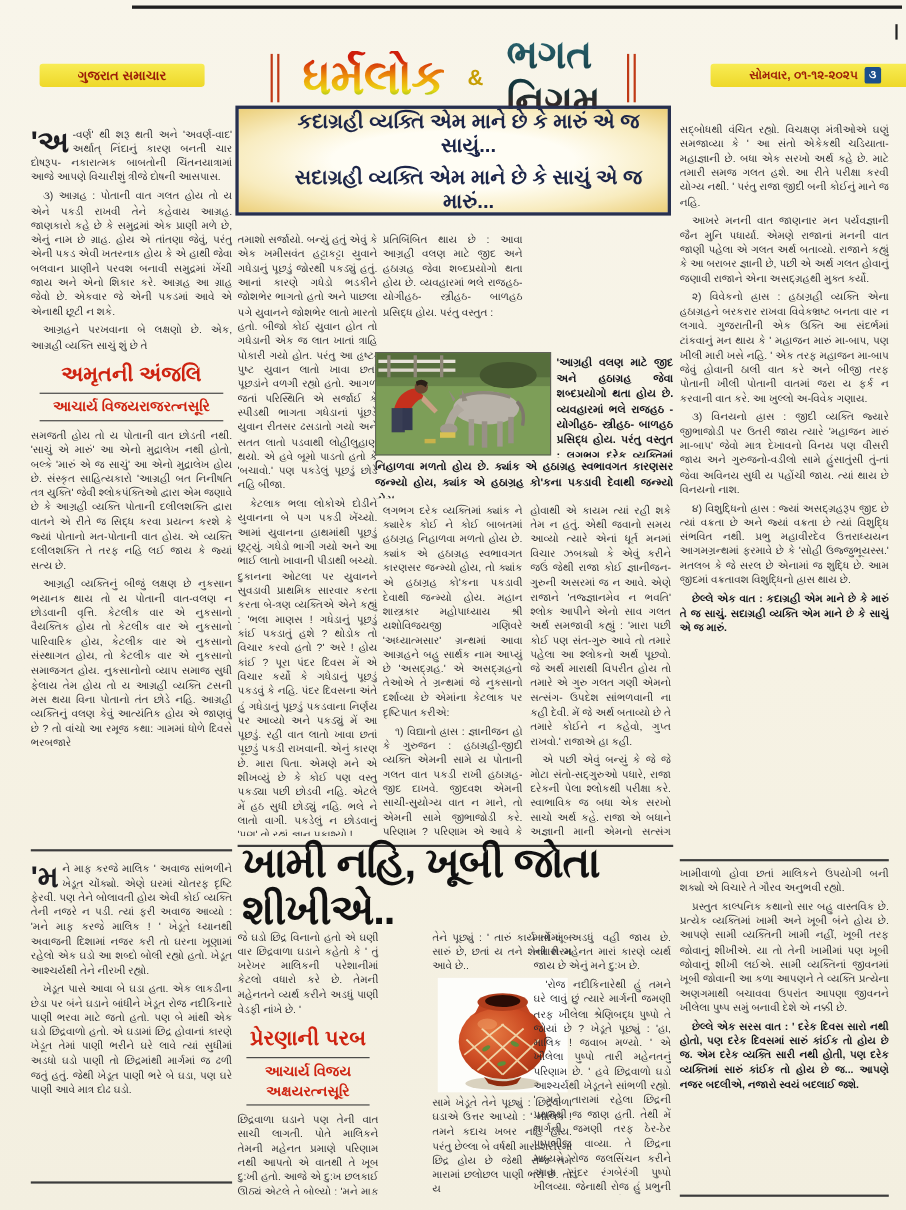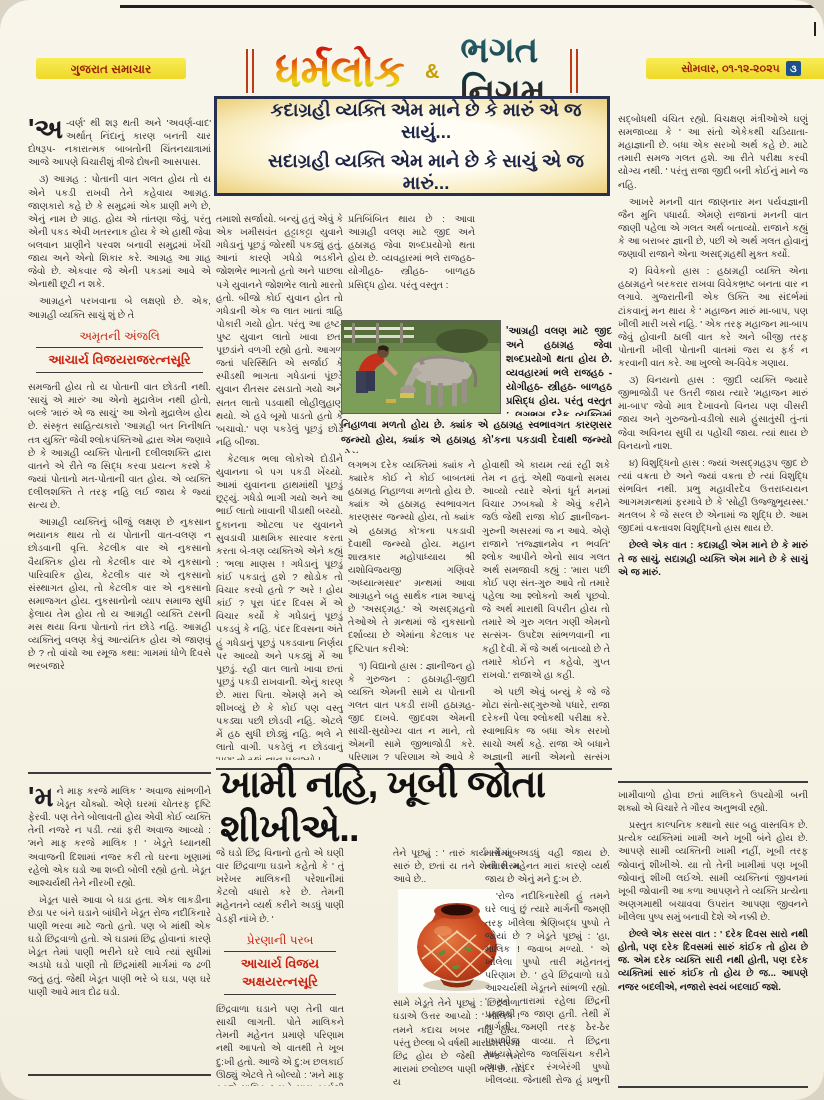--- a/index.html
+++ b/index.html
@@ -1,18 +1,18 @@
 <!DOCTYPE html>
 <html><head>
 <meta charset="utf-8">
 <style>
   html,body{margin:0;padding:0;background:#d9d4c4;}
   .page{position:relative;width:824px;height:1100px;margin:0 auto;overflow:hidden;
         background:linear-gradient(180deg,#f8f5ea 0%,#f6f2e4 55%,#f3efe0 100%);
-        font-family:"Liberation Sans","DejaVu Sans",sans-serif;color:#2b2b30;border-radius:30px;}
+        font-family:"Liberation Sans","DejaVu Sans",sans-serif;color:#2b2b30;}
   .abs{position:absolute;}
   .body-text{font-size:9.5px;line-height:1.38;text-align:justify;overflow:hidden;}
   .body-text p{margin:0 0 4px 0;}
   .indent{text-indent:11px;}
   .dropcap{float:left;font-size:27px;line-height:.85;font-weight:bold;margin:2px 3px 0 0;color:#1d1d22;}
   .bold{font-weight:bold;color:#15151c;}
   .rule{position:absolute;background:#3c3c3c;height:1.5px;}
   
   .topline{position:absolute;left:120px;top:5px;width:700px;height:3px;background:#202020;}
   .corner-tick{position:absolute;left:814px;top:22px;width:2px;height:14px;background:#222;}
@@ -29,21 +29,21 @@
   .m2{font-size:36px;font-weight:bold;letter-spacing:-.5px;
       background:linear-gradient(180deg,#28626d 10%,#123238 60%,#5b1d10 100%);
       -webkit-background-clip:text;background-clip:text;color:transparent;}
   
   .headline-box{left:214px;top:96px;width:396px;height:100px;border:3px solid #27304f;box-sizing:border-box;
       background:radial-gradient(ellipse at center,#fffdf4 40%,#f8ecc0 72%,#eccf79 100%);
       display:flex;flex-direction:column;justify-content:center;gap:7px;text-align:center;padding-left:28px;}
   .headline-line{font-size:18.5px;font-weight:bold;color:#1c2548;}
   
   .section-box{text-align:center;margin:7px 2px;}
-  .section-box .t{color:#ce2310;font-weight:normal;font-size:12px;}
+  .section-box .t{color:#ce2310;font-weight:bold;font-size:19px;}
   .section-box .a{color:#ce2310;font-weight:bold;font-size:13px;}
   .section-box .ln{border:none;border-top:1.6px solid #3a3a3a;margin:3px 6px;}
   
   .photo-frame{left:341px;top:320px;width:160px;height:94px;border:1px solid #60605a;box-sizing:border-box;background:#77a04e;}
   .pull-quote{left:506px;top:324px;width:106px;height:92px;font-size:10px;line-height:1.4;font-weight:bold;color:#15151c;text-align:justify;overflow:hidden;}
   .quote-below{left:341px;top:417px;width:271px;height:36px;font-size:10px;line-height:1.5;font-weight:bold;color:#15151c;text-align:justify;overflow:hidden;}
   
   .khami-headline{left:220px;top:780px;width:392px;height:54px;display:flex;align-items:center;justify-content:center;
       font-size:38px;font-weight:bold;color:#111;letter-spacing:-1px;}
   .pot-frame{width:118px;height:104px;margin:2px auto 3px auto;background:#fdfdfa;}

